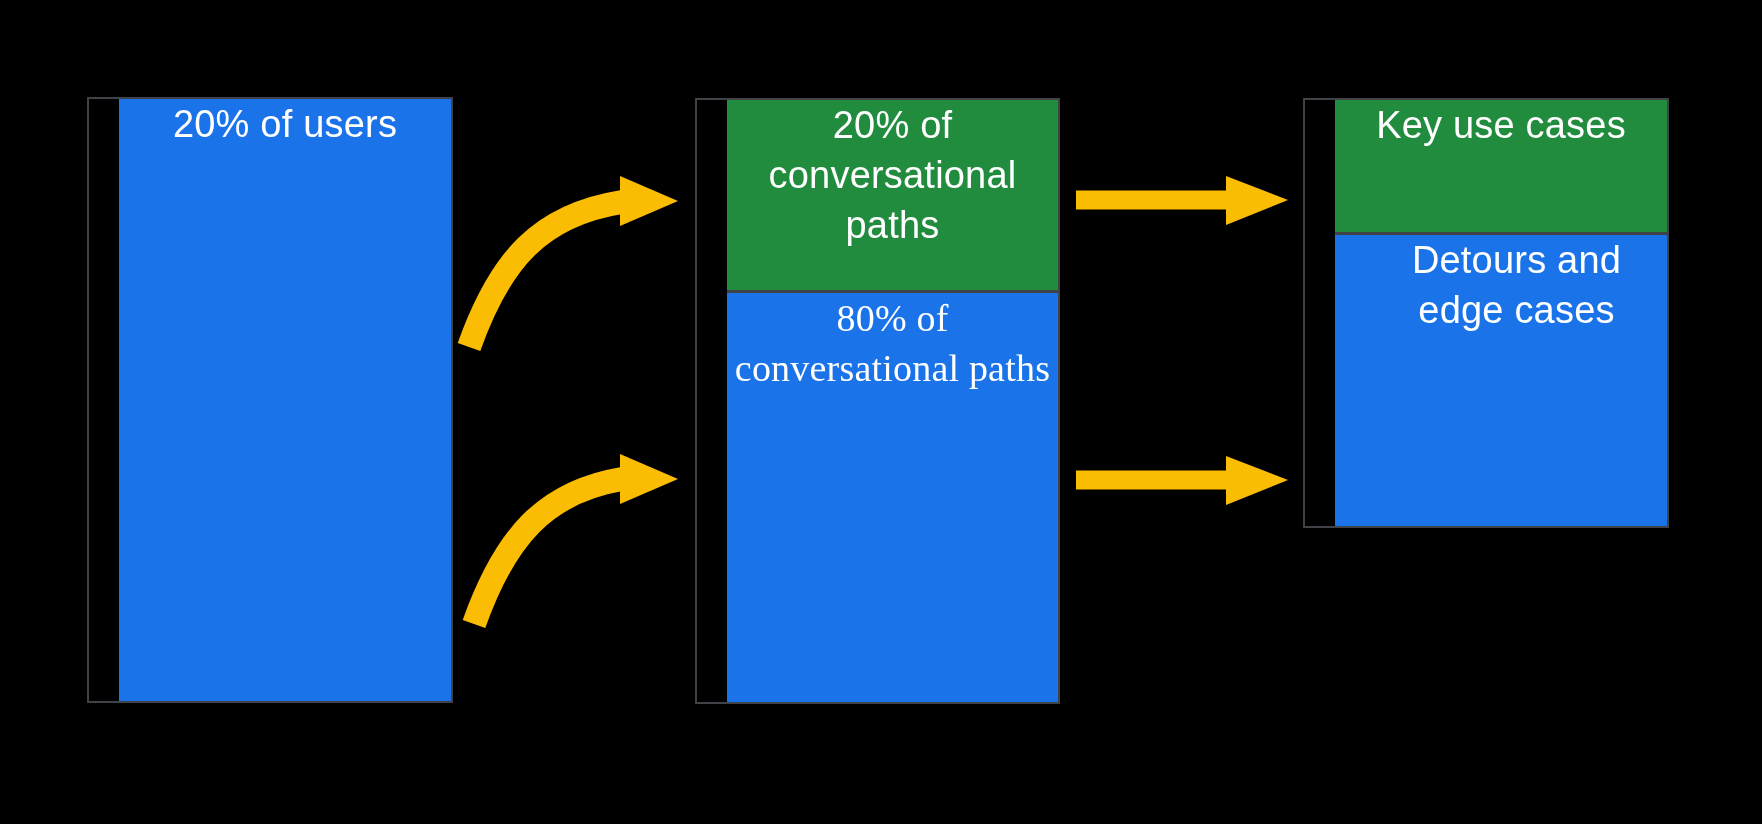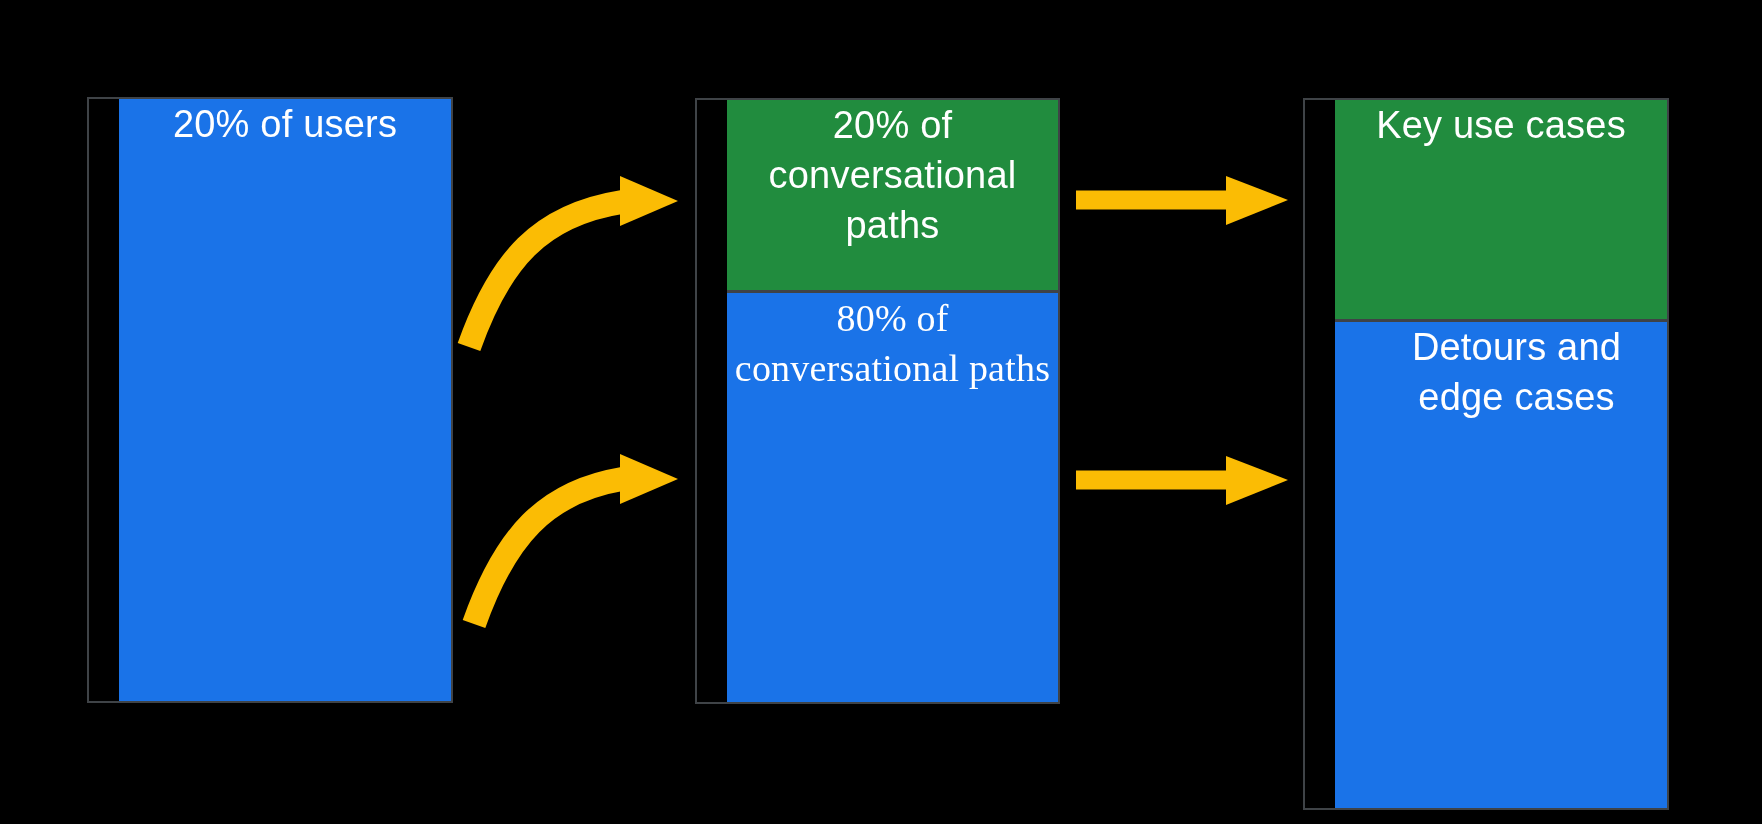--- a/index.html
+++ b/index.html
@@ -20,21 +20,21 @@
     background: var(--bg);
   }
   .column {
     position: absolute;
     display: flex;
     flex-direction: column;
     border: 2px solid var(--border);
   }
   .col-users   { left: 87px;  top: 97px; width: 366px; height: 606px; }
   .col-paths   { left: 695px; top: 98px; width: 365px; height: 606px; }
-  .col-results { left: 1303px; top: 98px; width: 366px; height: 712px; }
+  .col-results { left: 1303px; top: 98px; width: 366px; height: 430px; }
   .segment {
     flex-grow: 1;
     flex-basis: 0;
     display: flex;
     justify-content: center;
     overflow: hidden;
     margin-left: 30px;
   }
   .segment + .segment { border-top: 3px solid var(--border); }
   .segment .label {

